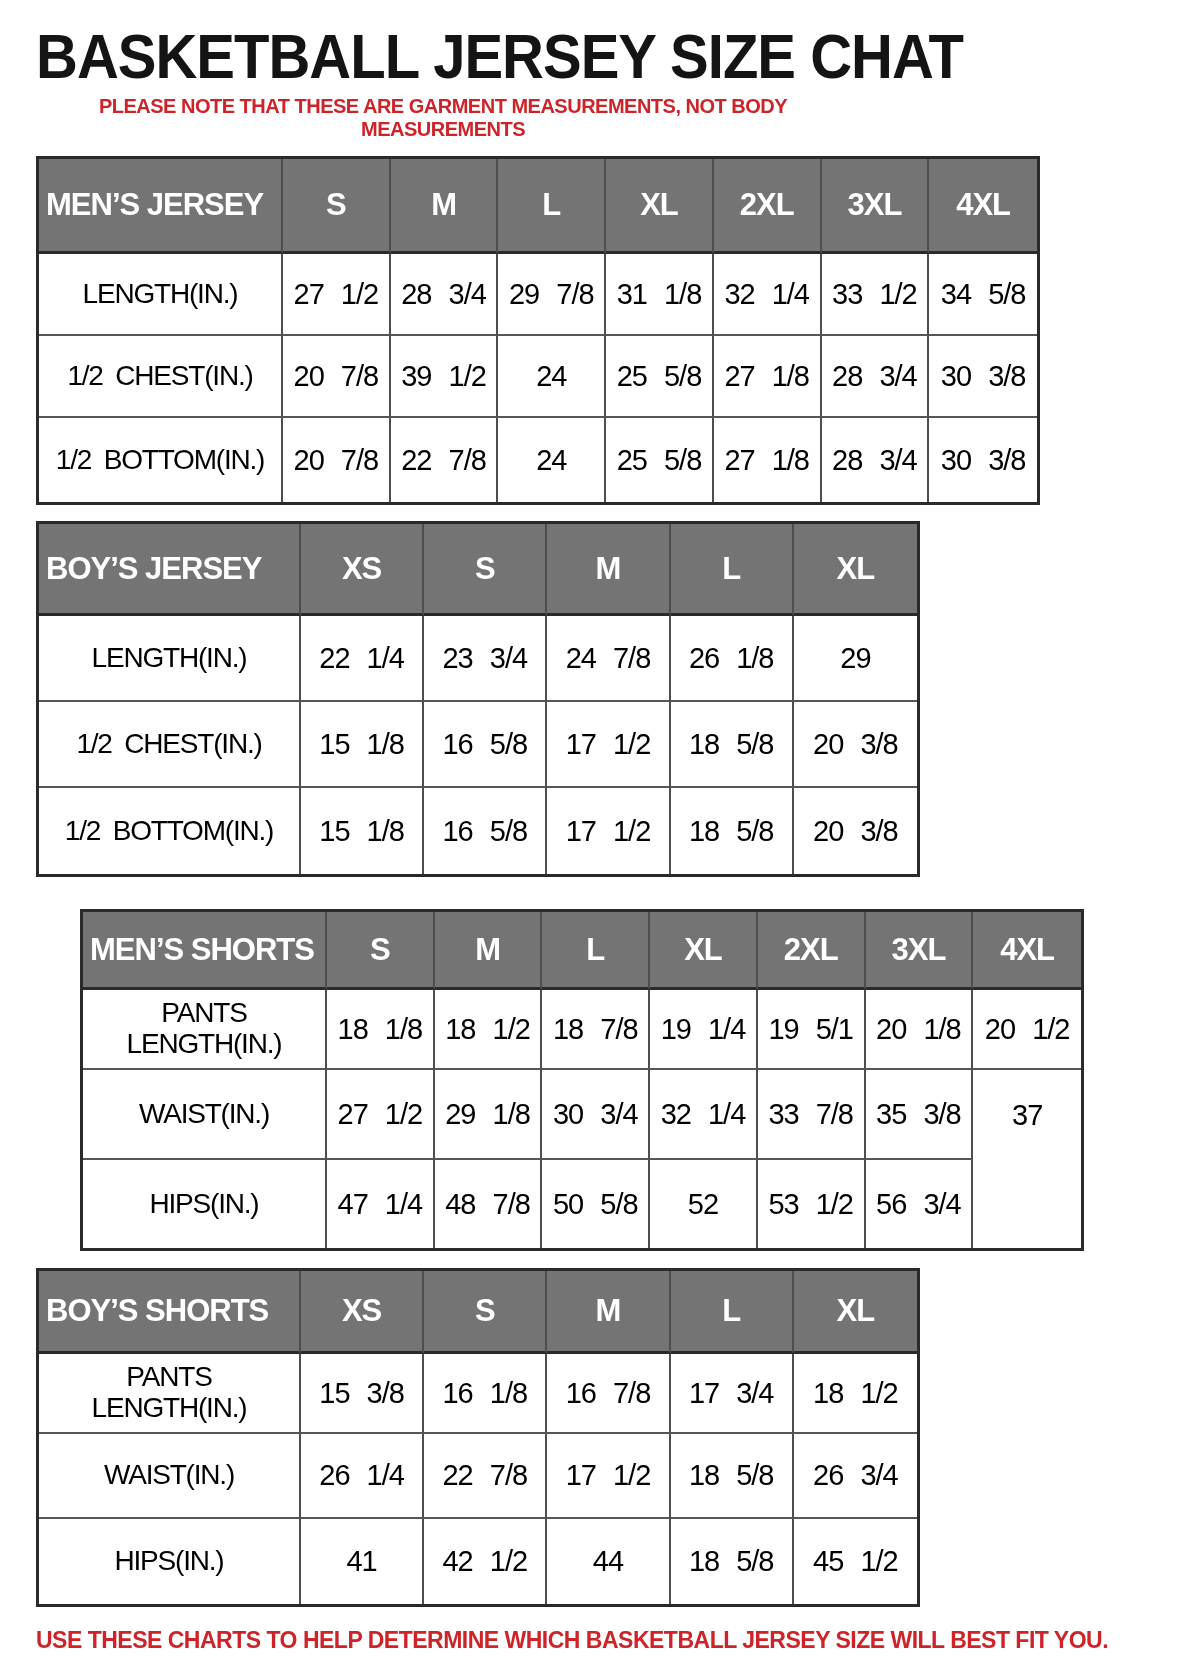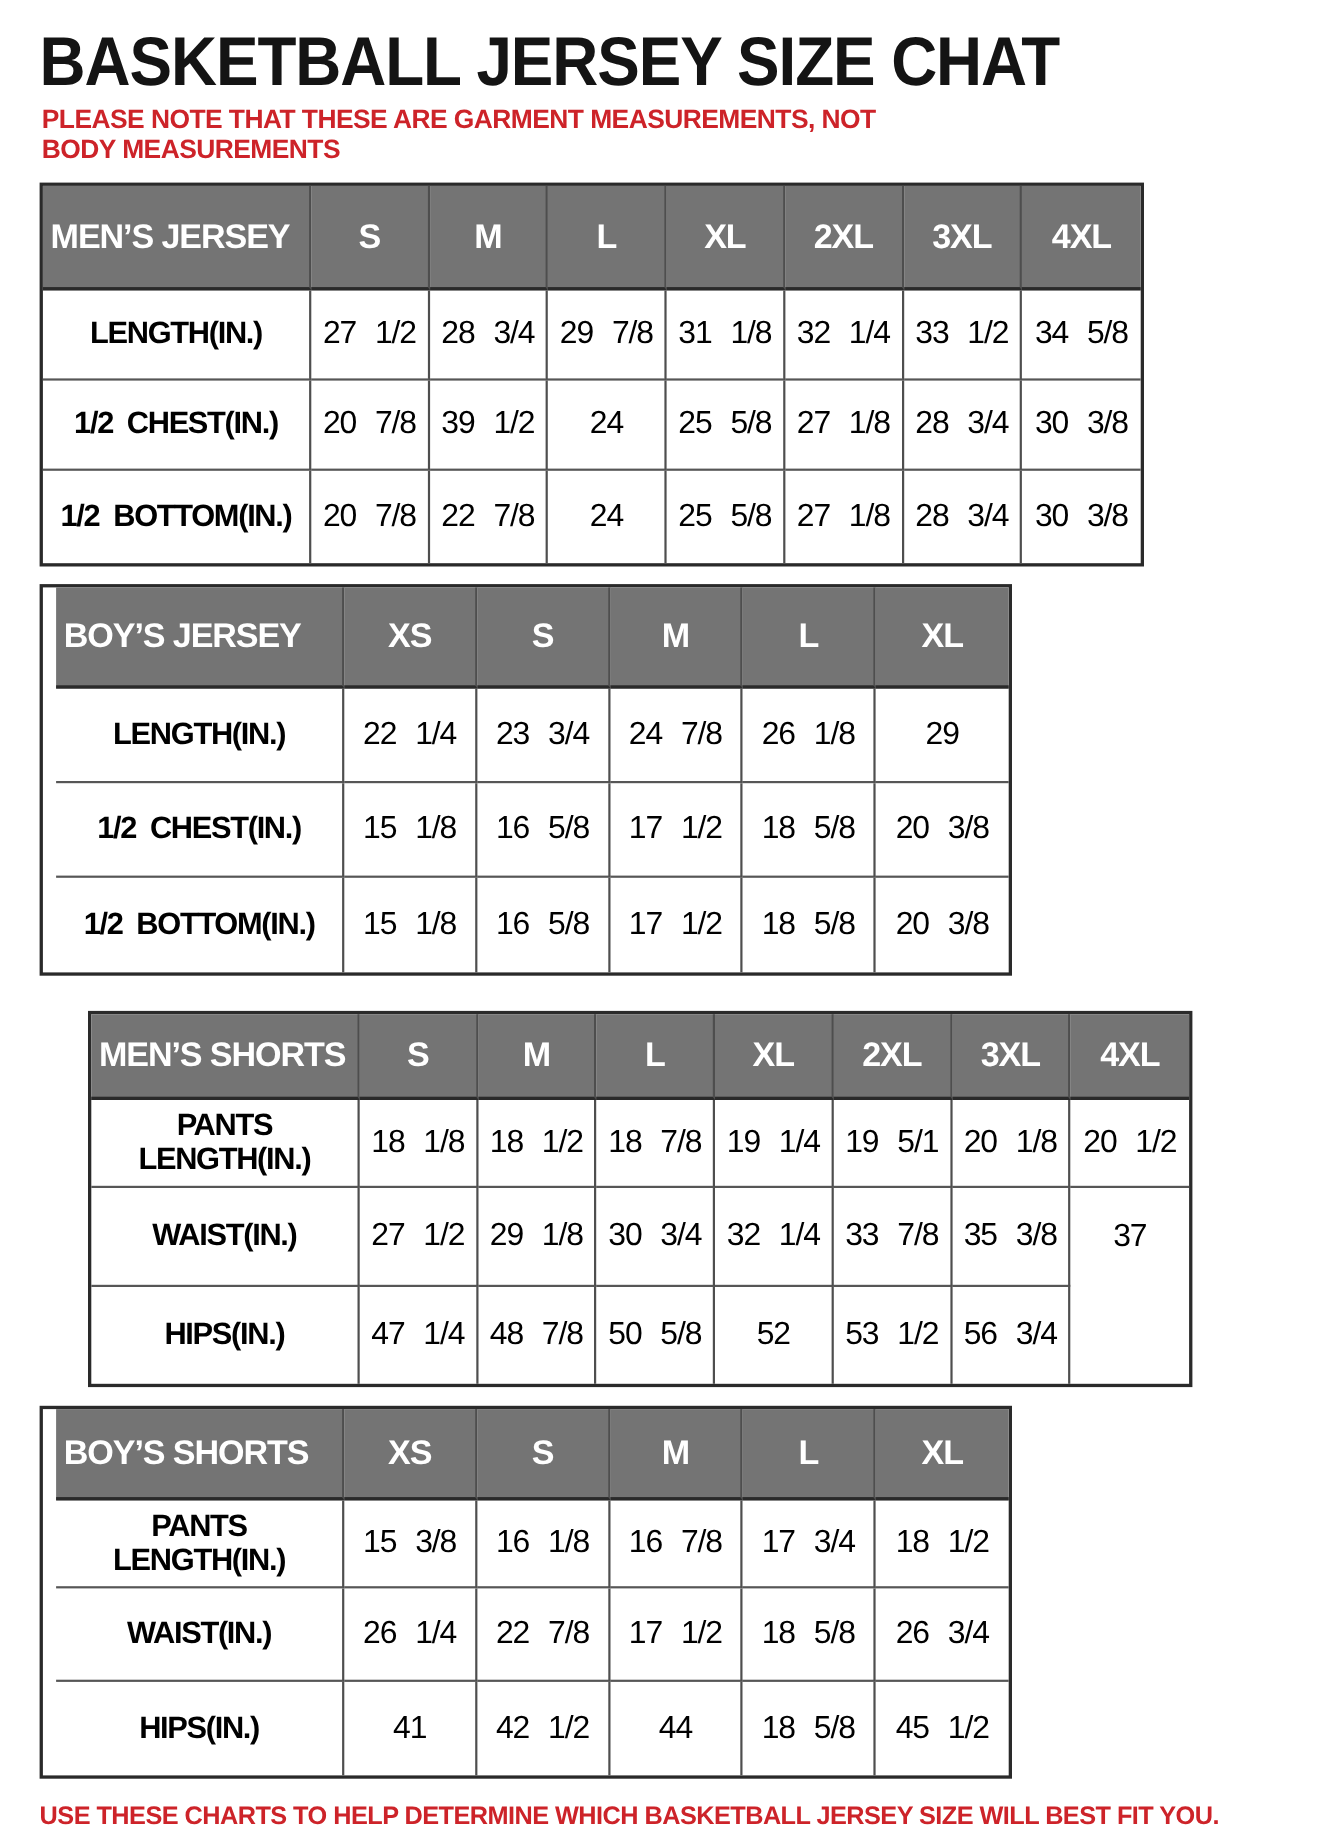--- a/index.html
+++ b/index.html
@@ -11,49 +11,49 @@
   }
   .page { padding: 22px 36px 0 36px; }
 
   .title {
     font-size: 58px; font-weight: bold; letter-spacing: -1px;
     color: #141414; line-height: 1.05; white-space: nowrap;
     transform: scaleY(1.08); transform-origin: left top;
     margin: 2px 0 10px 0;
   }
   .note { color: #cd2329; font-weight: bold; letter-spacing: -0.5px; }
-  .note-top { font-size: 24px; line-height: 1.18; max-width: 810px; margin: 6px 0 14px 2px; }
+  .note-top { font-size: 20px; line-height: 1.18; max-width: 810px; margin: 6px 0 14px 2px; text-align: center; }
   .note-bottom { font-size: 23px; margin: 20px 0 0 0; white-space: nowrap; }
 
   .size-table {
     display: grid; background: #fff;
     border: 3px solid #2a2a2a;
   }
   .t7 { width: 1004px; grid-template-columns: 244px repeat(7, 1fr); }
-  .t5 { width: 884px;  grid-template-columns: 262px repeat(5, 1fr); padding-left: 12px; }
+  .t5 { width: 884px;  grid-template-columns: 262px repeat(5, 1fr); }
 
   .cell {
     display: flex; align-items: center; justify-content: center;
     border-right: 2px solid #4e4e4e; border-bottom: 2px solid #565656;
     padding: 2px 4px; text-align: center;
   }
   .t7 > .cell:nth-child(8n) { border-right: none; }
   .t5 > .cell:nth-child(6n) { border-right: none; }
   .t7 > .cell:nth-last-child(-n+8) { border-bottom: none; }
   .t5 > .cell:nth-last-child(-n+6) { border-bottom: none; }
 
   .th {
     background: #747474; color: #ffffff;
     font-size: 31px; font-weight: bold; letter-spacing: -1px;
     border-bottom: 3px solid #2a2a2a;
   }
   .th-name { justify-content: flex-start; padding-left: 7px; white-space: nowrap; }
 
   .lbl {
-    font-weight: bold; font-size: 28px; letter-spacing: -1.2px;
+    font-weight: normal; font-size: 28px; letter-spacing: -1.2px;
     word-spacing: 6px; line-height: 1.1;
   }
   .val {
     font-size: 29px; letter-spacing: -1px; word-spacing: 10px;
     white-space: nowrap;
   }
   .gap16 { margin-bottom: 16px; }
   .gap32 { margin-bottom: 32px; }
   .gap17 { margin-bottom: 17px; }
 </style>

